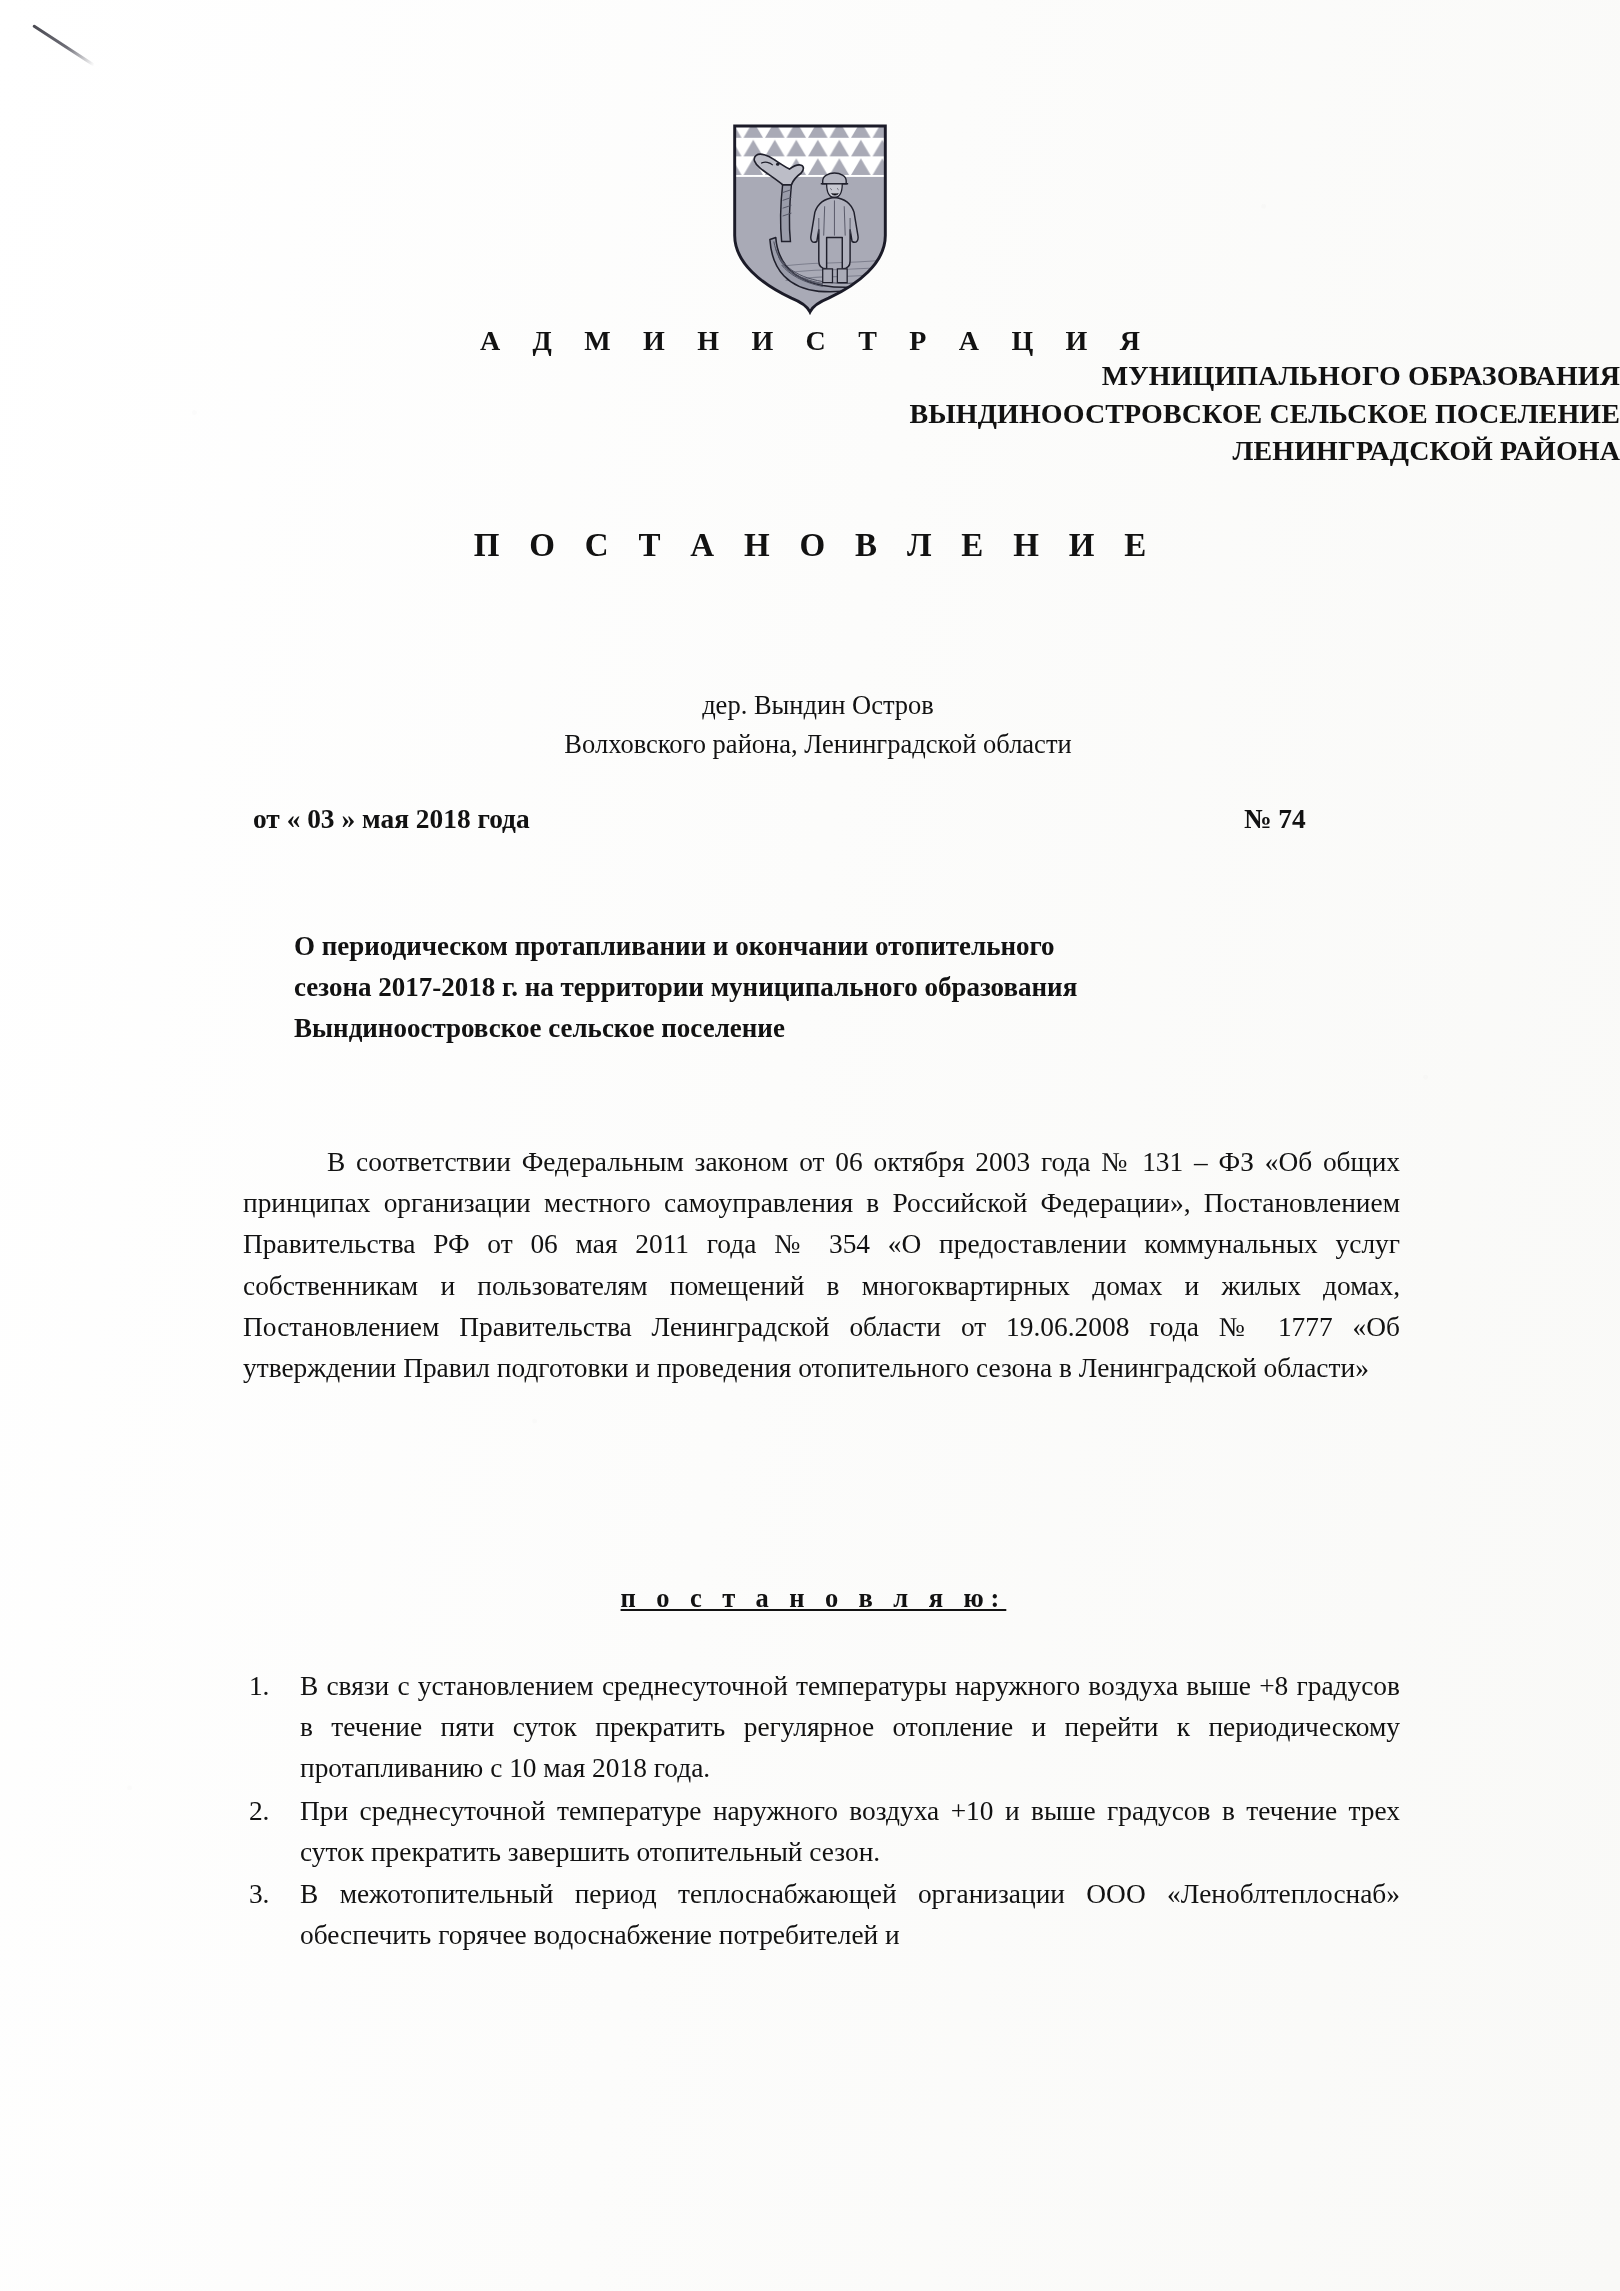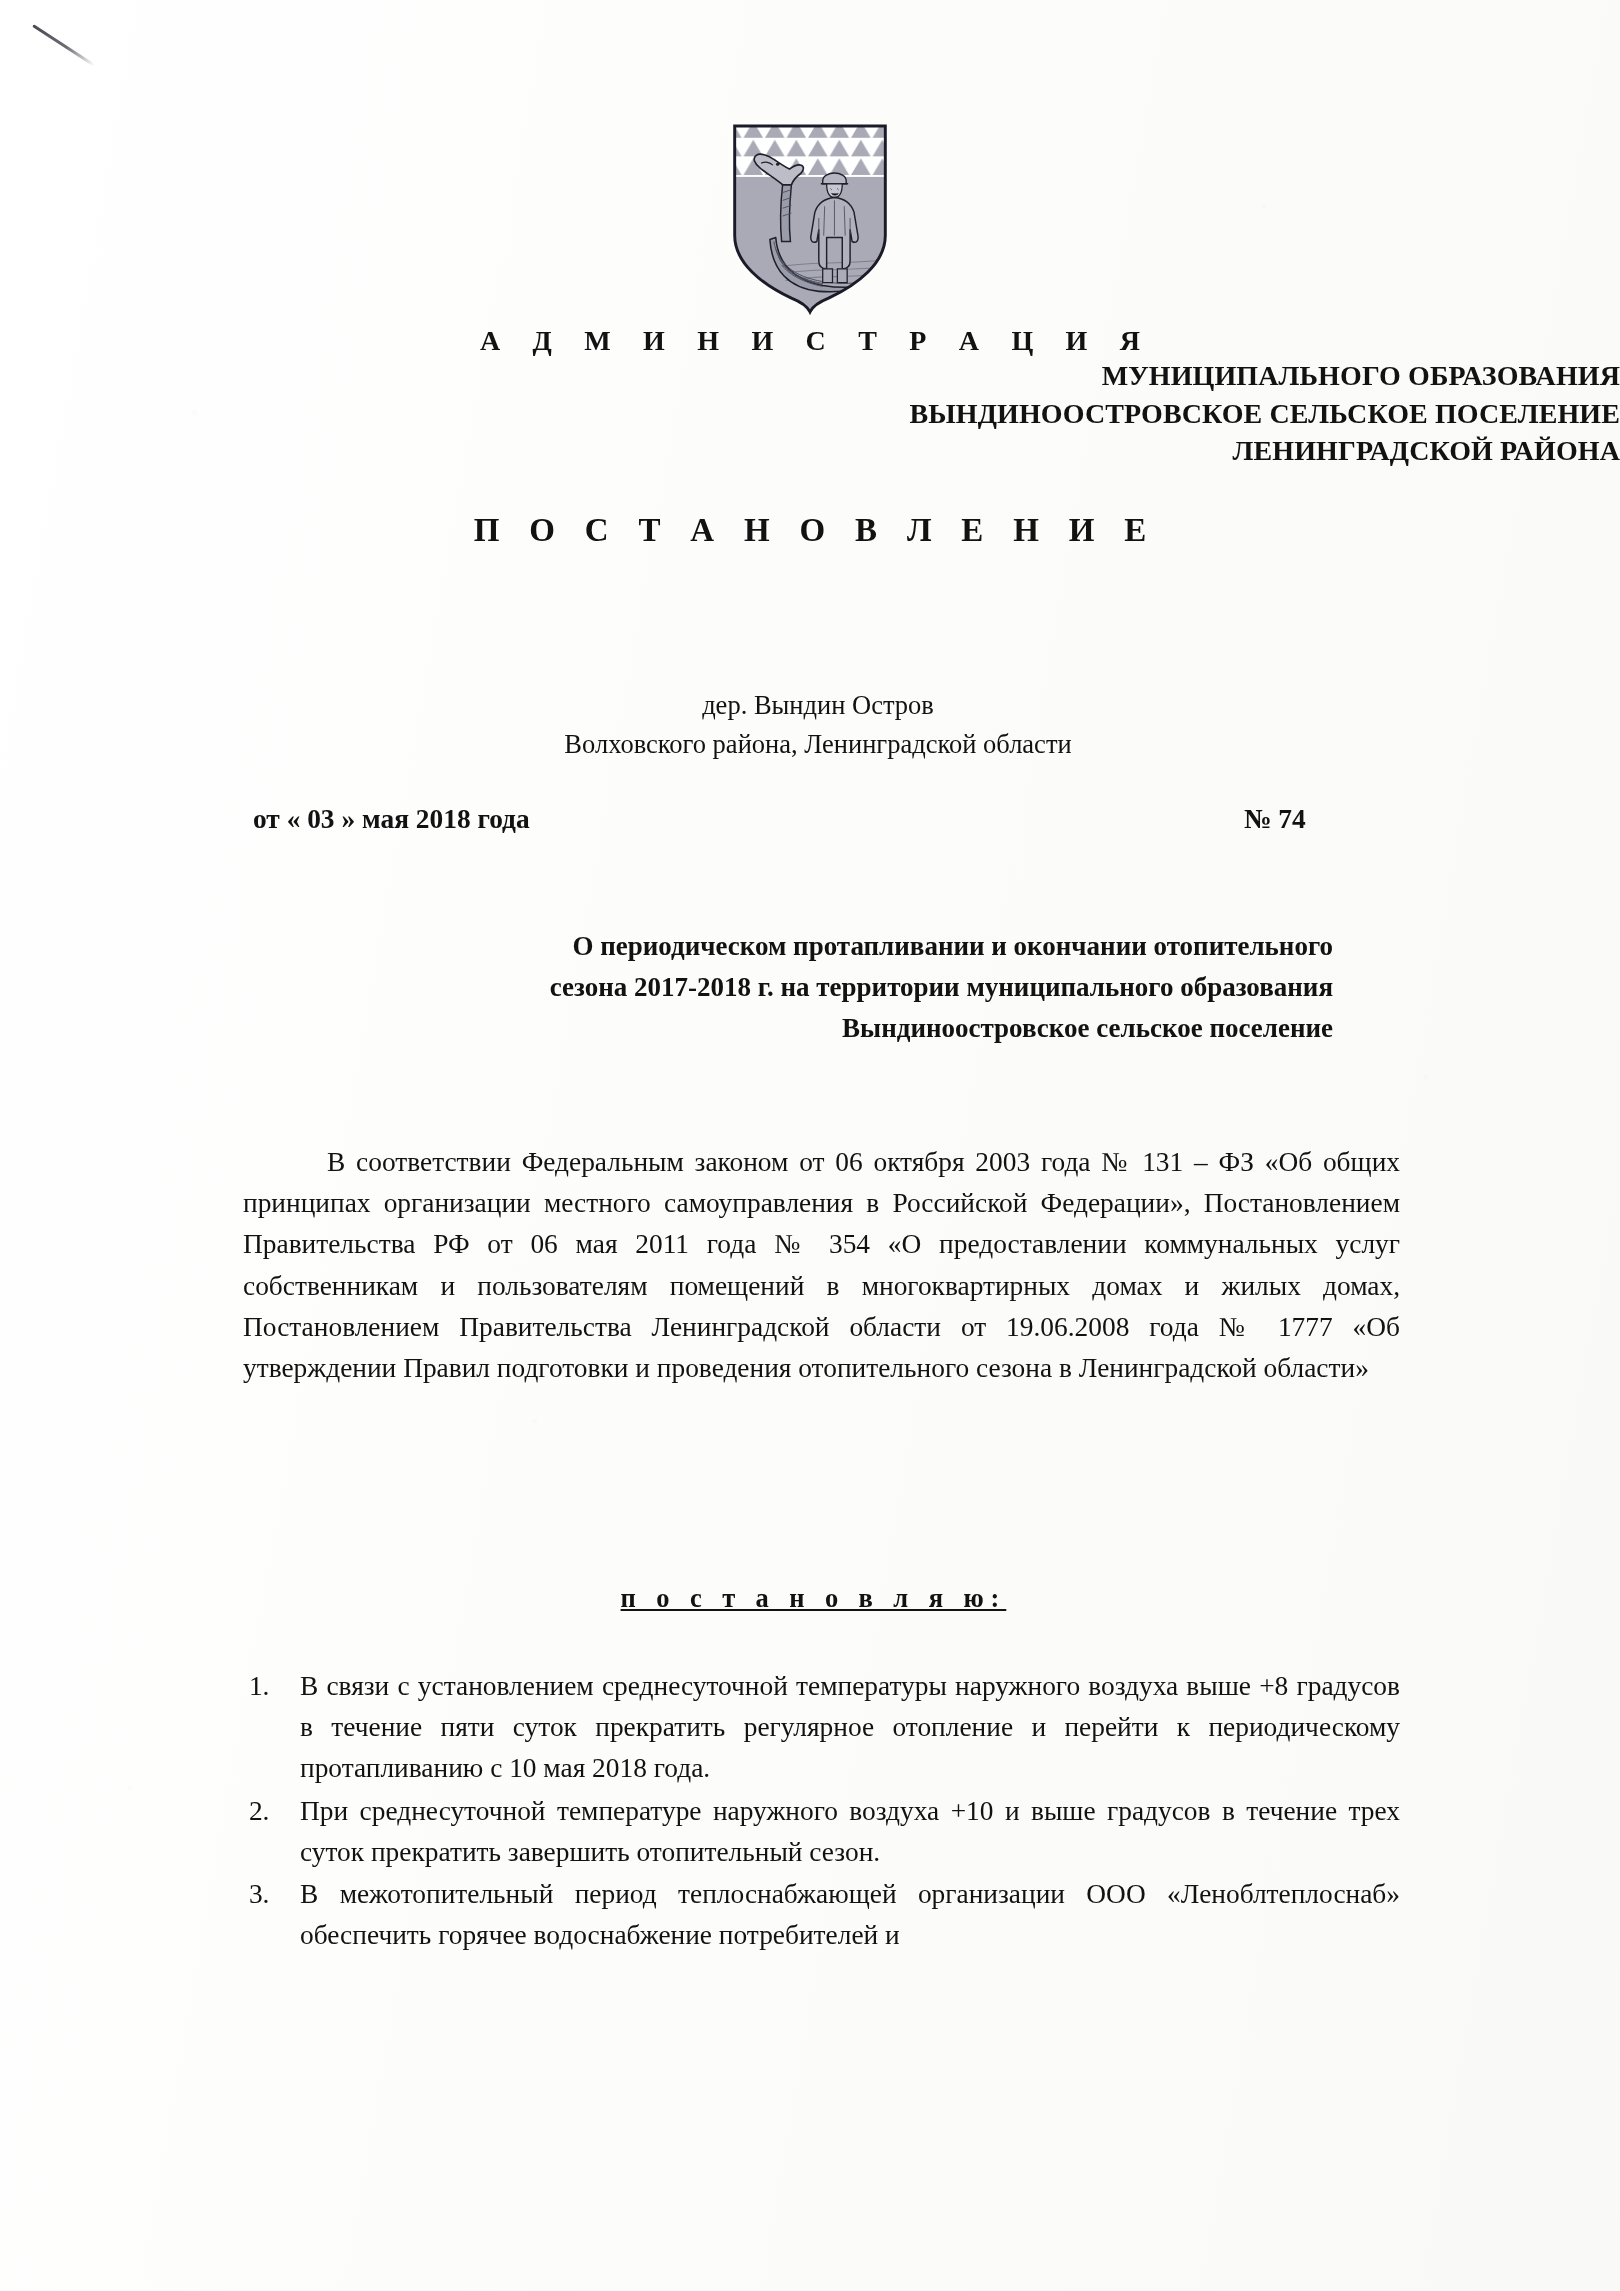--- a/index.html
+++ b/index.html
@@ -89,21 +89,21 @@
     letter-spacing: 0.1px;
     white-space: nowrap;
     text-align: right;
   }
   .doc-kind {
     font-family: "Liberation Serif", "DejaVu Serif", serif;
     font-weight: bold;
     font-size: 33px;
     letter-spacing: 10.8px;
     margin-left: 10.8px;
-    margin-top: 43px;
+    margin-top: 58px;
     white-space: nowrap;
   }
 
   
   .place-block {
     position: absolute;
     left: 16px;
     right: 0;
     top: 686px;
     text-align: center;
@@ -138,21 +138,21 @@
     white-space: nowrap;
     margin-left: 48px;
   }
 
   
   .subject {
     position: absolute;
     left: 294px;
     width: 1039px;
     top: 926px;
-    text-align: right;
+    text-align: left;
     font-weight: bold;
     font-size: 27px;
     line-height: 1.52;
   }
 
   
   .body-para {
     position: absolute;
     left: 243px;
     width: 1157px;

